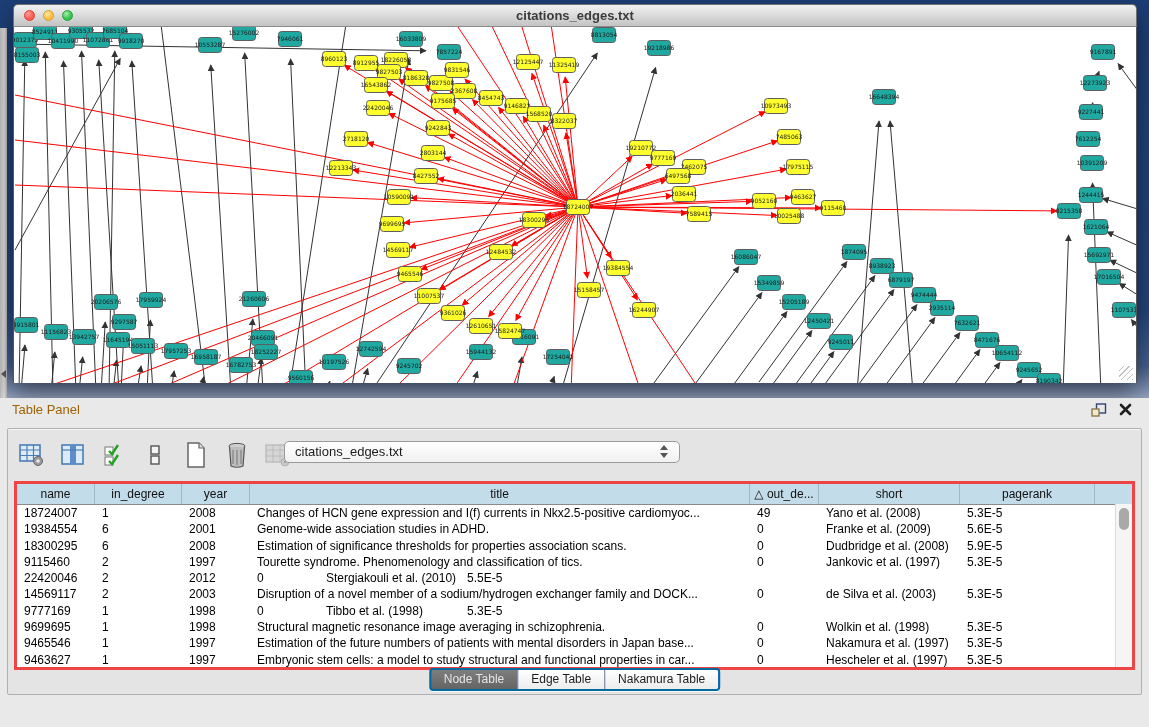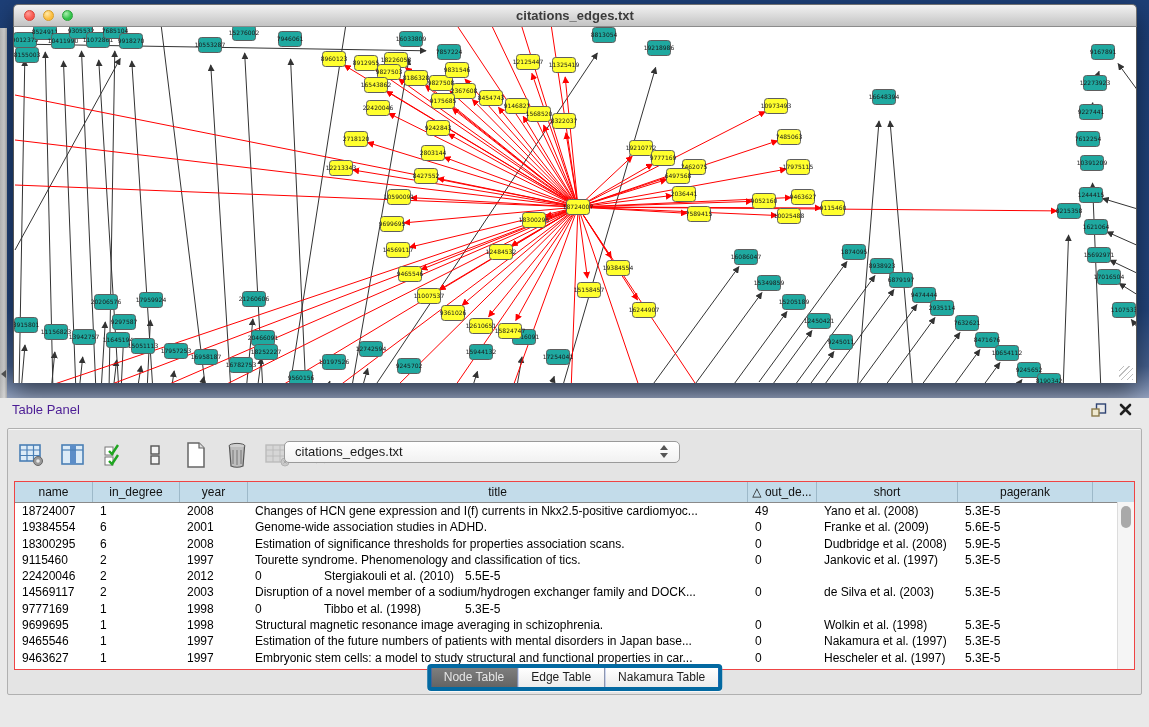--- a/index.html
+++ b/index.html
@@ -27,51 +27,51 @@
   .light.y{background:radial-gradient(circle at 35% 30%,#ffe9a8,#fcbd3f 60%);border:1px solid #d79e27}
   .light.g{background:radial-gradient(circle at 35% 30%,#a9eeae,#32c24a 60%);border:1px solid #28a139}
   .canvas{position:absolute;left:0;top:23px;width:1124px;height:356px;background:#ffffff;
           border-left:1px solid #565656;border-right:1px solid #565656;box-sizing:border-box;overflow:hidden}
   .corner-grip{position:absolute;right:3px;bottom:3px;width:14px;height:14px;
           background:repeating-linear-gradient(135deg,transparent 0 3px,#bfbfbf 3px 4px)}
 
   
   .table-panel{position:absolute;left:0;top:398px;width:1149px;height:302px;background:#e9e9e9}
   .tp-header{height:24px;position:relative}
-  .tp-title{position:absolute;left:12px;top:4px;font-size:13px;color:#4c1d95}
+  .tp-title{position:absolute;left:12px;top:4px;font-size:13px;color:#a16207}
   .tp-float{position:absolute;right:42px;top:5px;width:16px;height:14px;cursor:pointer}
   .tp-close{position:absolute;right:16px;top:4px;width:15px;height:15px;cursor:pointer}
   .tp-frame{position:absolute;left:7px;right:7px;top:30px;bottom:5px;background:#e4e4e4;
             border:1px solid #b0b0b0;border-radius:2px;box-shadow:inset 0 1px 0 #f7f7f7}
   .toolbar{position:absolute;left:10px;top:6px;height:40px;display:flex;align-items:center;gap:13px}
   .tool{width:28px;height:26px;display:flex;align-items:center;justify-content:center;cursor:pointer}
   .fx{font-family:"Liberation Serif",serif;font-style:italic;font-weight:bold;font-size:15px;color:#1d1d1d}
   .dropdown{position:absolute;left:276px;top:12px;width:396px;height:22px;background:linear-gradient(#ffffff,#f1f1f1);
             border:1px solid #9a9a9a;border-radius:5px;box-sizing:border-box;font-size:13px;color:#1c1c1c;
             line-height:20px;padding-left:10px;cursor:pointer}
   .dd-arrows{position:absolute;right:10px;top:3px;width:9px;height:14px}
   .dd-arrows .up{width:0;height:0;border-left:4px solid transparent;border-right:4px solid transparent;
                  border-bottom:5px solid #555;margin-bottom:3px}
   .dd-arrows .dn{width:0;height:0;border-left:4px solid transparent;border-right:4px solid transparent;
                  border-top:5px solid #555}
   
-  .tbl{position:absolute;left:6px;right:6px;top:52px;bottom:24px;background:#fff;border:1px solid #ef4444;overflow:hidden}
+  .tbl{position:absolute;left:6px;right:6px;top:52px;bottom:24px;background:#fff;border:3px solid #ef4444;overflow:hidden}
   .tbl-head{display:flex;height:20px;background:#c3dcea;border-bottom:1px solid #8a8a8a;
             font-size:12px;color:#111;align-items:center}
   .th{border-right:1px solid #9db9c9;text-align:center;box-sizing:border-box;height:20px;line-height:20px;
       white-space:nowrap;overflow:hidden;cursor:pointer}
   .tbl-body{font-size:12px;color:#000}
   .trow{display:flex;height:16.3px;line-height:16.3px;cursor:default}
   .td{box-sizing:border-box;padding-left:7px;white-space:nowrap;overflow:hidden}
   .c0{width:78px}.c1{width:87px}.c2{width:68px}.c3{width:500px}.c4{width:69px}.c5{width:141px}.c6{width:135px}
   .vscroll{position:absolute;right:0;top:20px;bottom:0;width:16px;background:#f5f5f5;border-left:1px solid #dcdcdc}
   .vthumb{position:absolute;left:3px;top:4px;width:10px;height:22px;background:#a9a9a9;border-radius:6px;cursor:pointer}
   
   .tabs{position:absolute;left:50%;transform:translateX(-50%);bottom:3px;display:flex;height:19px;
-        border:4px solid #0369a1;border-radius:4px;overflow:hidden;background:#1d4ed8;box-shadow:0 1px 0 rgba(255,255,255,.7)}
+        border:2px solid #0369a1;border-radius:4px;overflow:hidden;background:#1d4ed8;box-shadow:0 1px 0 rgba(255,255,255,.7)}
   .tab{font-size:12px;color:#1d1d1d;padding:0 13px;line-height:19px;border-right:1px solid #9f9f9f;cursor:pointer;
        background:linear-gradient(#ffffff,#ececec)}
   .tab:last-child{border-right:none}
   .tab.selected{background:linear-gradient(#7e7e7e,#646464);color:#e6e6e6}
   
   .grip{position:absolute;left:570px;top:400px;width:10px;height:5px;opacity:.75}
   .grip:before{content:"";position:absolute;left:0;top:0;width:7px;height:1px;background:#888;box-shadow:0 2px 0 #888}
   .grip:after{content:"";position:absolute;left:2px;top:1px;width:1px;height:3px;background:#888}
 
   

